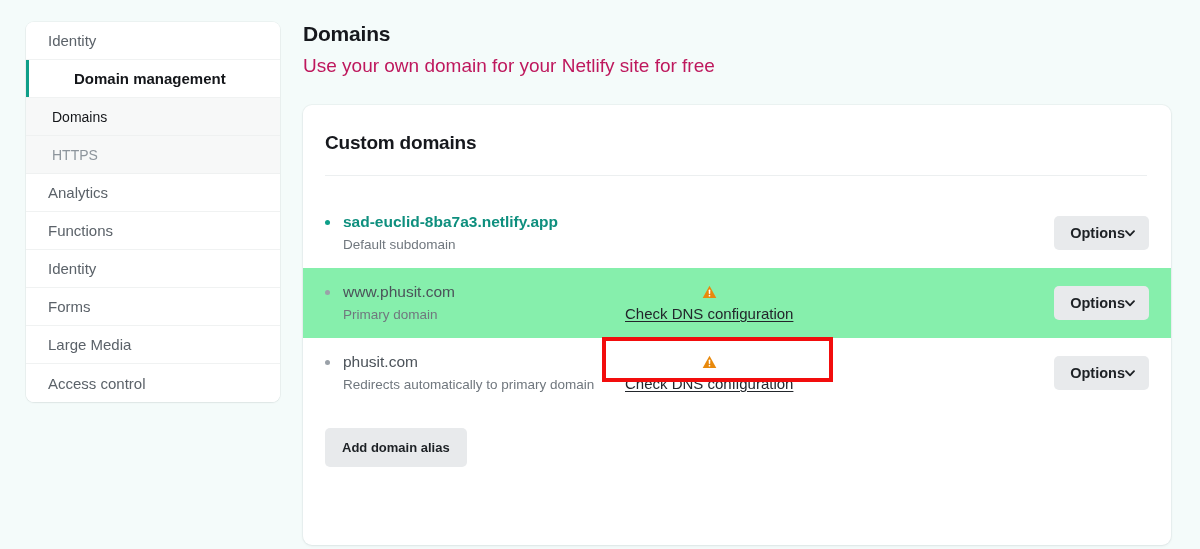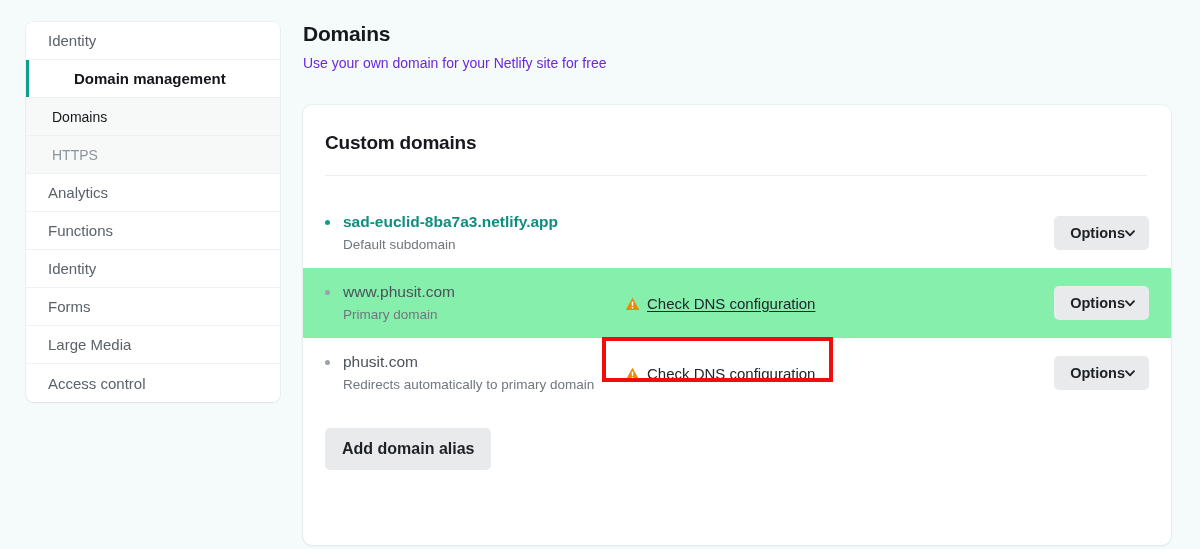--- a/index.html
+++ b/index.html
@@ -74,22 +74,22 @@
     width: 868px;
   }
   .page-title {
     font-size: 21px;
     font-weight: bold;
     color: #16181d;
     margin: 0 0 9px 0;
     letter-spacing: -0.2px;
   }
   .page-sub {
-    font-size: 14px;
-    color: #6d28d9;
+    font-size: 19px;
+    color: #be185d;
     margin: 0;
   }
 
   .card {
     position: absolute;
     left: 303px;
     top: 105px;
     width: 868px;
     height: 440px;
     background: #ffffff;
@@ -170,20 +170,21 @@
   .dns-link {
     display: inline-flex;
     align-items: center;
     gap: 7px;
     font-size: 15px;
     color: #22262b;
     text-decoration: underline;
     text-underline-offset: 2px;
     cursor: pointer;
     white-space: nowrap;
+    flex-direction: column;
   }
   .warn-icon {
     display: inline-block;
     width: 15px; height: 14px;
     flex: none;
     position: relative;
     top: 1px;
   }
 
   .options-btn {
@@ -208,21 +209,21 @@
     flex: none;
   }
 
   .add-alias-wrap { padding: 20px 22px 0 22px; }
   .add-alias {
     background: #e8eaec;
     border: none;
     border-radius: 5px;
     padding: 12px 17px;
     font-family: "Liberation Sans", sans-serif;
-    font-size: 16px;
+    font-size: 13px;
     font-weight: bold;
     color: #1d2125;
     cursor: pointer;
   }
 
   
   .annotation-box {
     position: absolute;
     left: 602px;
     top: 337px;

